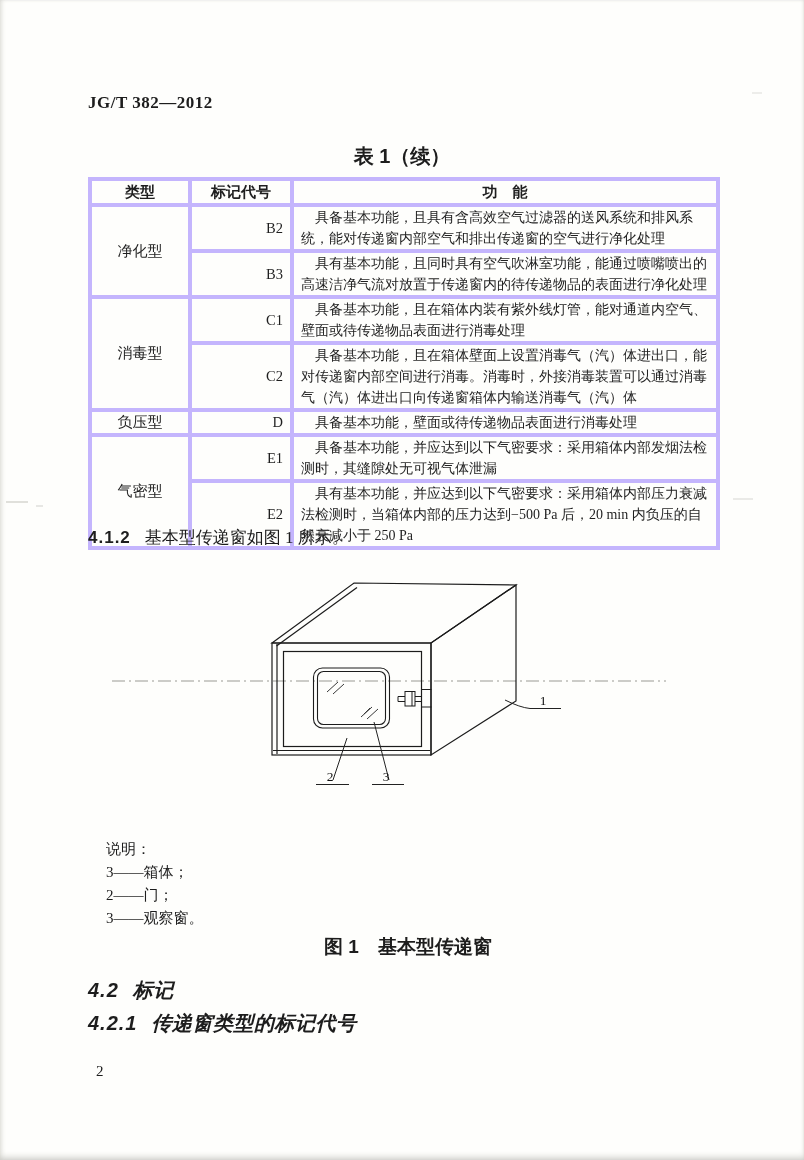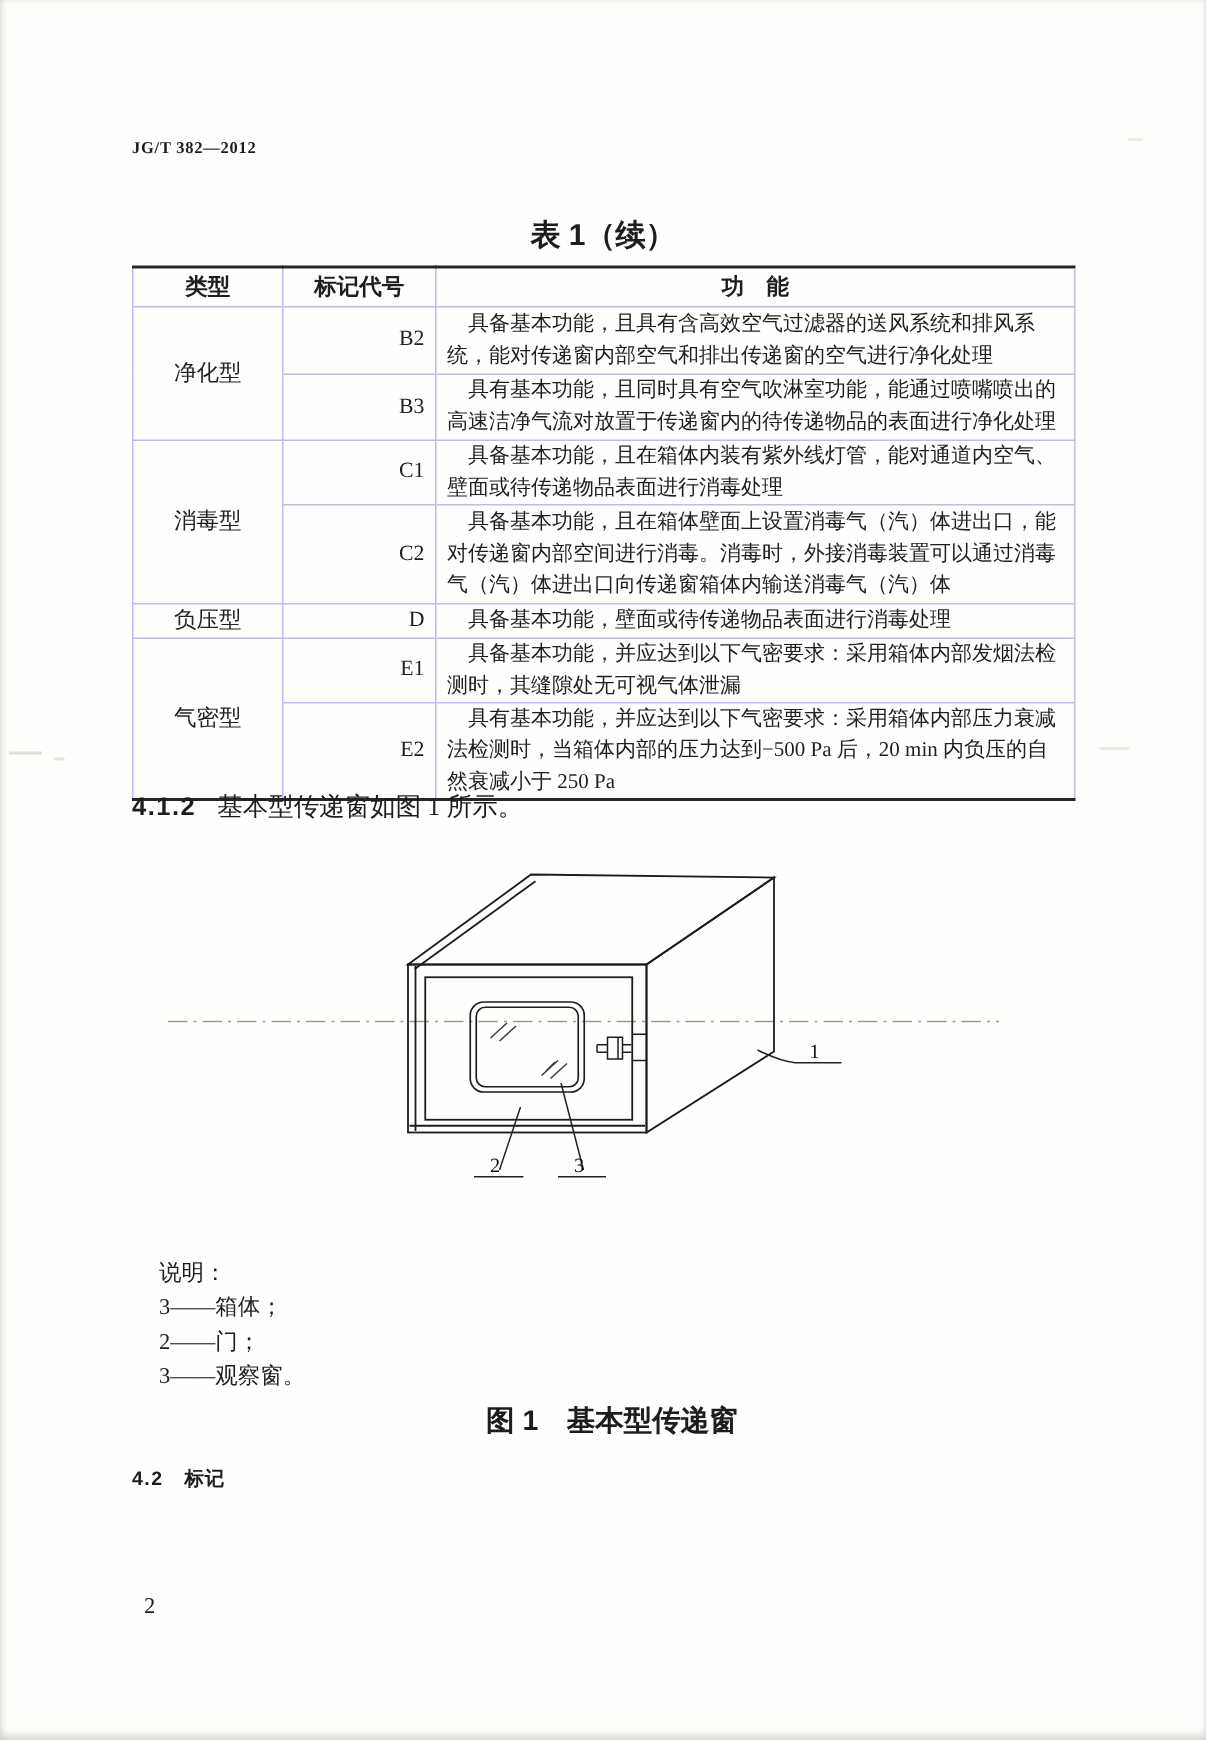--- a/index.html
+++ b/index.html
@@ -13,38 +13,38 @@
     box-shadow:
       inset 0 -5px 7px -3px #c9c9c4,
       inset 4px 0 6px -4px #d6d6d0,
       inset 0 2px 4px -3px #dcdcd8,
       inset -2px 0 3px -2px #e4e4e0;
   }
   .abs{position:absolute;}
   
   .doc-code{
     left:88px;top:93px;
-    font-size:11px;font-weight:bold;letter-spacing:.5px;
+    font-size:17px;font-weight:bold;letter-spacing:.5px;
     font-family:"Liberation Serif","DejaVu Serif",serif;
   }
   
   .table-title{
     left:88px;top:143px;width:628px;text-align:center;
     font-size:20px;font-weight:bold;
     font-family:"Liberation Sans","DejaVu Sans",sans-serif;
   }
   
   table.types{
     position:absolute;left:88px;top:177px;
     width:628px;border-collapse:collapse;table-layout:fixed;
     border-top:2px solid #262626;border-bottom:2px solid #262626;
     border-left:1px solid #3a3a3a;border-right:1px solid #3a3a3a;
   }
   table.types td,table.types th{
-    border:1px solid #c4b5fd;
+    border:4px solid #c4b5fd;
     padding:0 7px;
     vertical-align:middle;
     color:#1f1f1f;
   }
   th.hd{
     font-size:15px;font-weight:bold;text-align:center;
     font-family:"Liberation Sans","DejaVu Sans",sans-serif;
   }
   td.type-cell{
     font-size:15px;text-align:center;
@@ -70,23 +70,24 @@
   }
   .figure-svg{left:0;top:552px;}
   .legend{left:106px;top:838px;font-size:15px;line-height:23px;}
   .legend div{white-space:pre;}
   .fig-caption{
     left:88px;top:934px;width:640px;text-align:center;
     font-size:19px;font-weight:bold;
     font-family:"Liberation Sans","DejaVu Sans",sans-serif;
   }
   .heading{
-    left:88px;font-size:13px;font-weight:bold;
+    left:88px;font-size:20px;font-weight:bold;
     font-family:"Liberation Sans","DejaVu Sans",sans-serif;
     letter-spacing:.5px;
+    font-style:italic;
   }
   .h-42{top:977px;}
   .h-421{top:1010px;}
   .body-para{left:122px;top:1044px;font-size:17px;}
   .page-num{left:96px;top:1063px;font-size:15px;}
   
   .artifact{position:absolute;background:#c6c6c0;opacity:.55;}
 </style>
 </head>
 <body>
@@ -210,20 +211,23 @@
     <div>2——门；</div>
     <div>3——观察窗。</div>
   </div>
 
   <div class="abs fig-caption">图 1　基本型传递窗</div>
 
   <div class="abs heading h-42">
     <span class="clause-num">4.2</span><span>标记</span>
   </div>
 
+  <div class="abs heading h-421">
+    <span class="clause-num">4.2.1</span><span>传递窗类型的标记代号</span>
+  </div>
 
 
   <div class="abs page-num">2</div>
 
   <div class="artifact" style="left:6px;top:501px;width:22px;height:2px;"></div>
   <div class="artifact" style="left:36px;top:505px;width:7px;height:2px;opacity:.4;"></div>
   <div class="artifact" style="left:733px;top:498px;width:20px;height:2px;opacity:.35;"></div>
   <div class="artifact" style="left:752px;top:92px;width:10px;height:2px;opacity:.3;"></div>
 
 </div>

